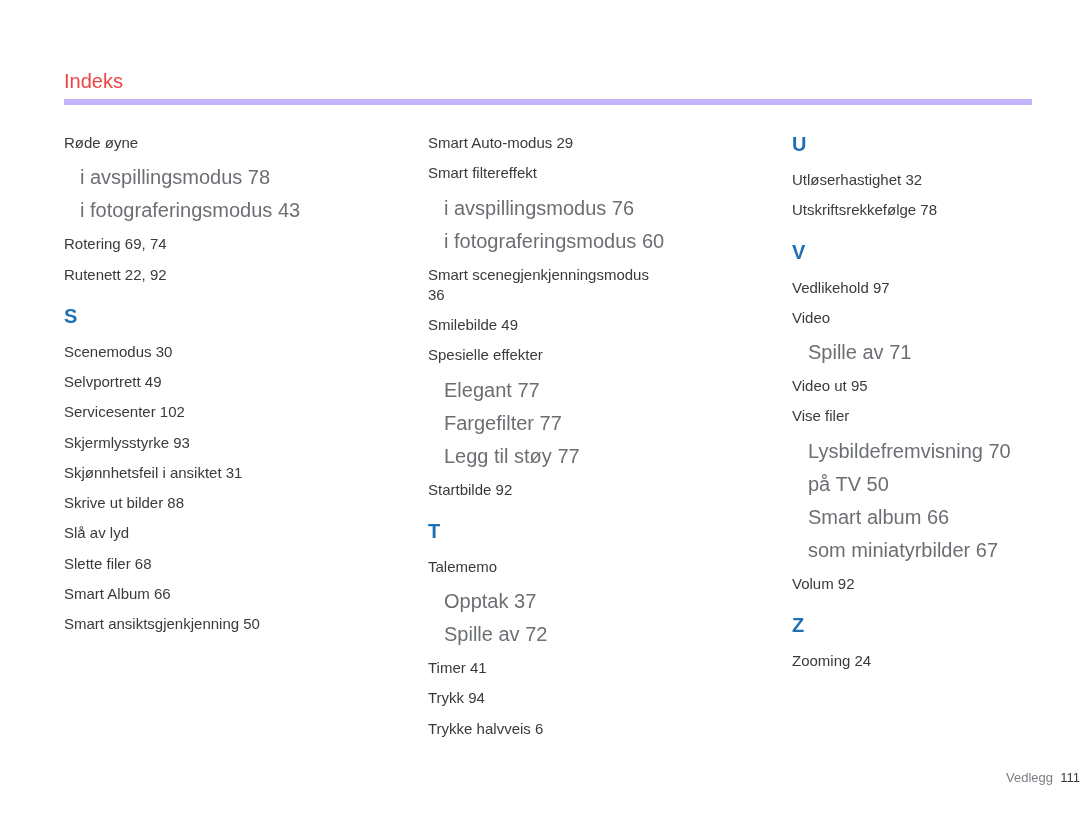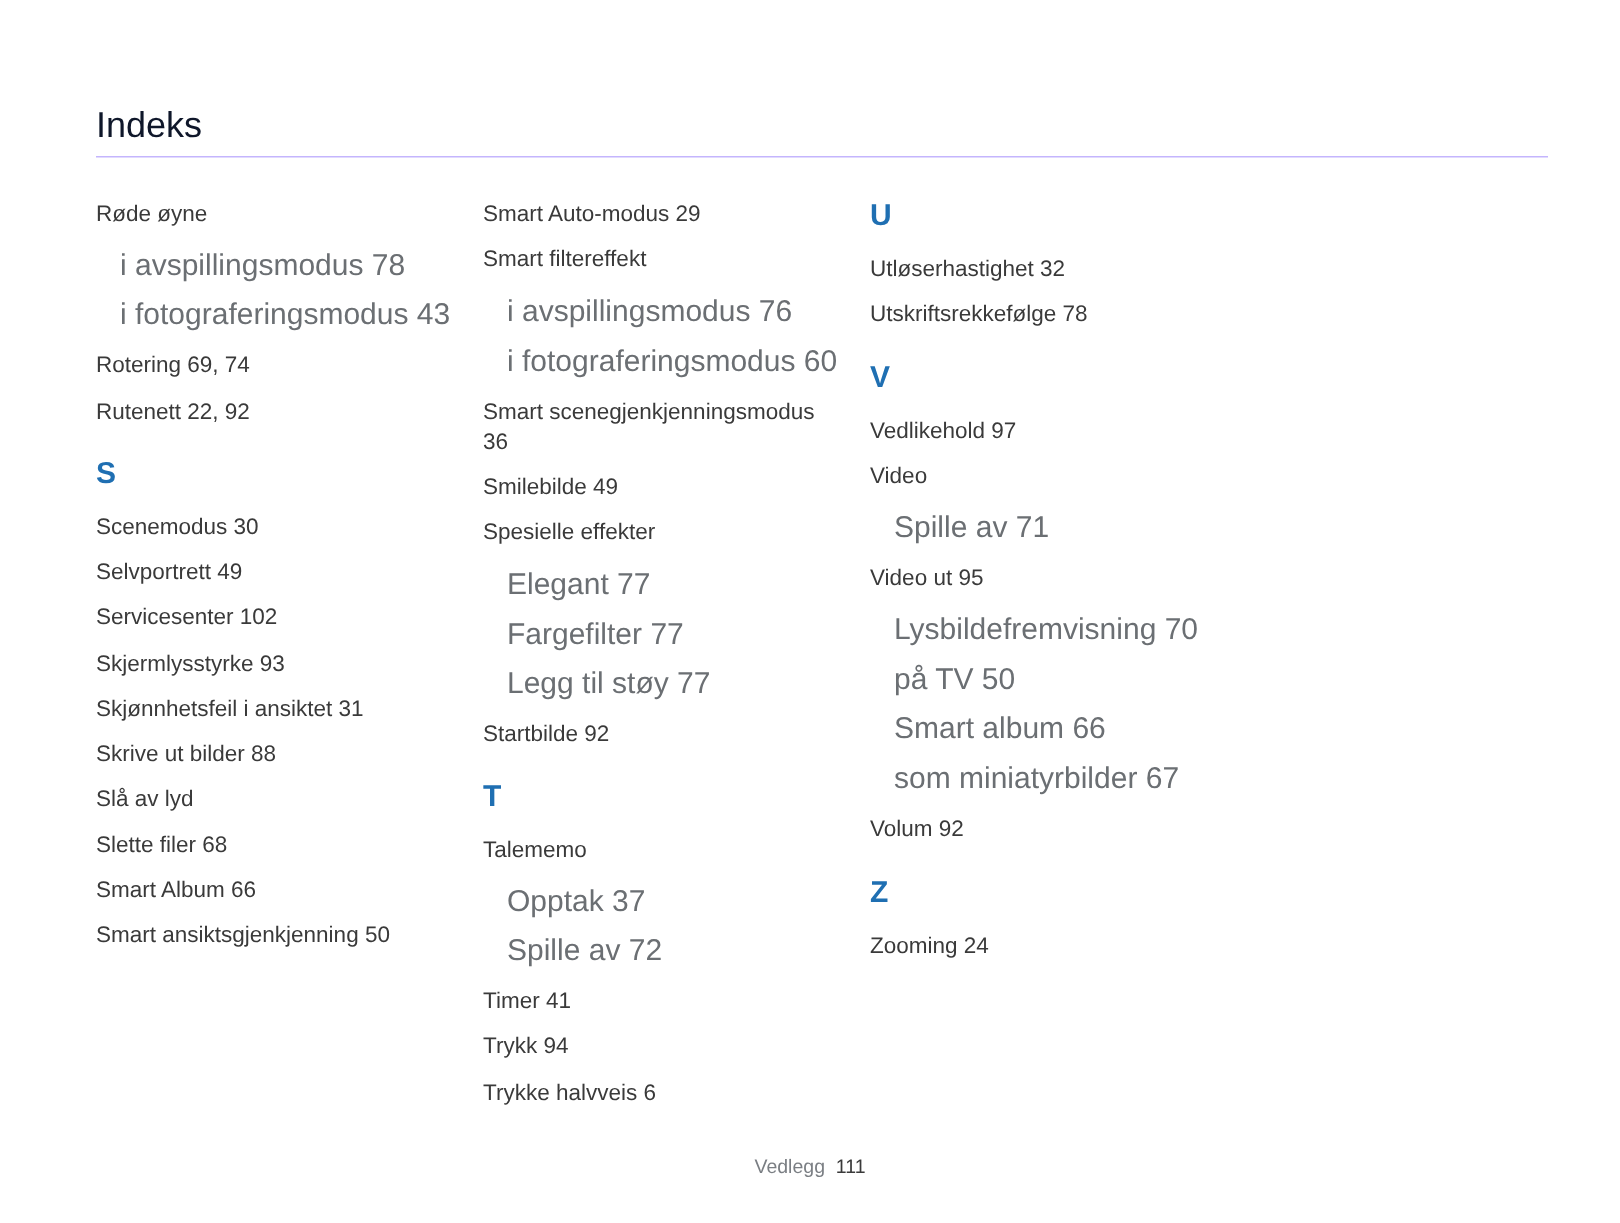--- a/index.html
+++ b/index.html
@@ -12,30 +12,31 @@
     color: #333;
   }
   .page {
     box-sizing: border-box;
     width: 1080px;
     height: 815px;
     padding: 70px 48px 40px 64px;
     position: relative;
   }
   .header {
-    color: #0f172a;
-    font-size: 24px;
+    color: #ef4444;
+    font-size: 20px;
     font-weight: 400;
-    border-bottom: 1px solid #c4b5fd;
+    border-bottom: 6px solid #c4b5fd;
     padding-bottom: 6px;
     margin-bottom: 28px;
   }
   .columns {
     display: flex;
     gap: 18px;
+    justify-content: space-between;
   }
   .col {
     width: 240px;
   }
   .letter {
     color: #1f6fb2;
     font-size: 20px;
     font-weight: 700;
     margin: 20px 0 14px 0;
   }
@@ -51,21 +52,21 @@
     color: #6b6f73;
     margin: 0 0 5px 16px;
     line-height: 1.4;
   }
   .subblock { margin-bottom: 10px; }
   .footer {
     position: absolute;
     bottom: 30px;
     left: 0;
     width: 100%;
-    text-align: center;
+    text-align: right;
     font-size: 13px;
     color: #7a7e83;
   }
   .footer .num { color: #3a3a3a; }
 </style>
 </head>
 <body>
 
 <div class="page">
 
@@ -130,20 +131,21 @@
       <div class="entry">Utløserhastighet  32</div>
       <div class="entry">Utskriftsrekkefølge  78</div>
 
       <div class="letter">V</div>
       <div class="entry">Vedlikehold  97</div>
       <div class="entry">Video</div>
       <div class="subblock">
         <div class="subentry">Spille av  71</div>
       </div>
       <div class="entry">Video ut  95</div>
+      <div class="entry">Vise filer</div>
       <div class="subblock">
         <div class="subentry">Lysbildefremvisning  70</div>
         <div class="subentry">på TV  50</div>
         <div class="subentry">Smart album  66</div>
         <div class="subentry">som miniatyrbilder  67</div>
       </div>
       <div class="entry">Volum  92</div>
 
       <div class="letter">Z</div>
       <div class="entry">Zooming  24</div>

